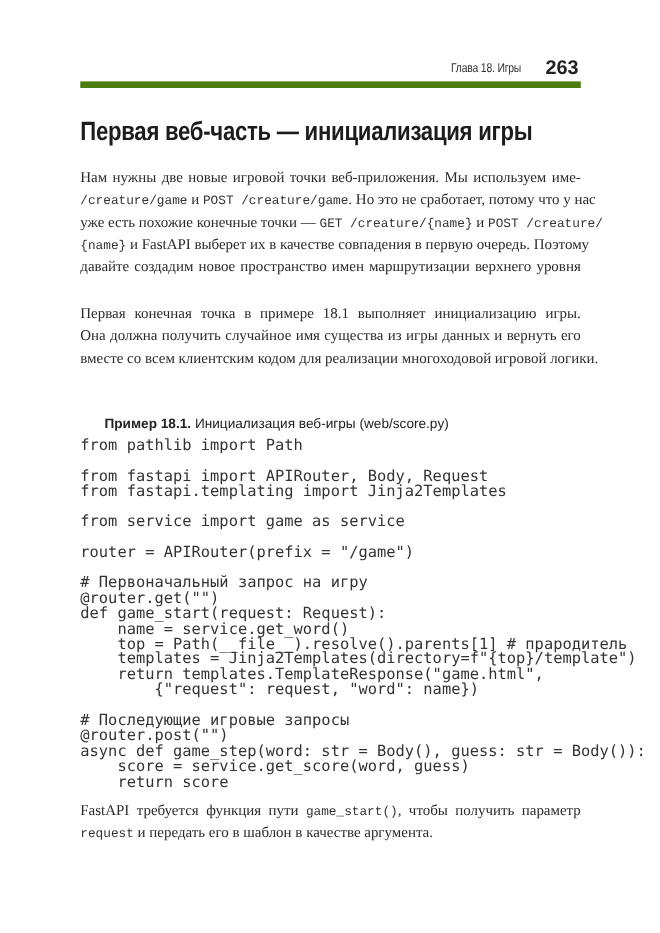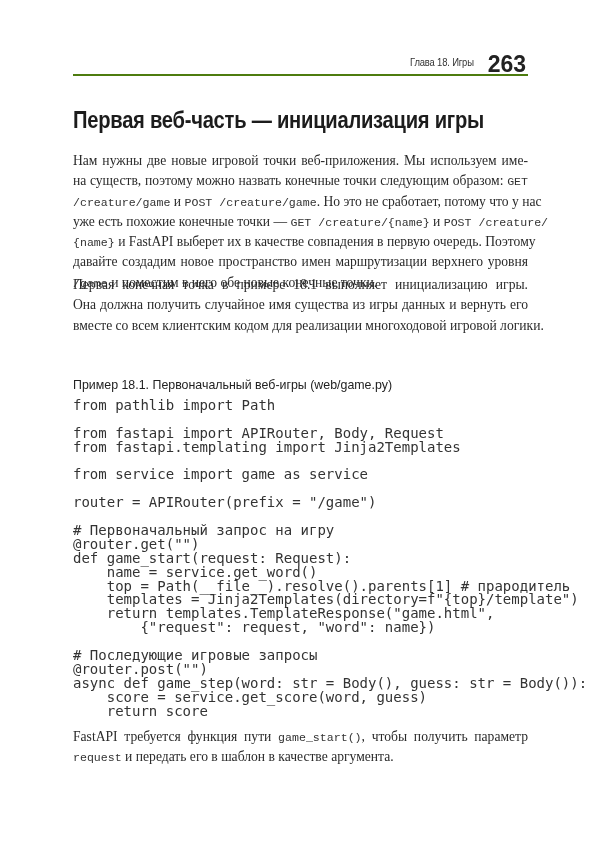--- a/index.html
+++ b/index.html
@@ -19,38 +19,38 @@
       left: 73px;
       top: 0;
       width: 455px;
     }
     .running-header {
       position: absolute;
       left: 0;
       top: 50px;
       width: 455px;
       height: 24px;
-      border-bottom: 2px solid #4d7c0f;
+      border-bottom: 6px solid #4d7c0f;
       font-family: "Liberation Sans", sans-serif;
     }
     .running-header .chapter {
       position: absolute;
       right: 54px;
       top: 6px;
       font-size: 11.5px;
       color: #333;
       transform: scaleX(0.82);
       transform-origin: right center;
       letter-spacing: -0.2px;
     }
     .running-header .page-num {
       position: absolute;
       right: 2px;
       top: 1px;
-      font-size: 23px;
+      font-size: 18px;
       font-weight: bold;
       color: #222;
     }
     .section-title {
       position: absolute;
       left: 0;
       top: 106px;
       width: 470px;
       font-family: "Liberation Sans", sans-serif;
       font-weight: bold;
@@ -91,21 +91,22 @@
     .listing-caption {
       position: absolute;
       left: 0;
       top: 378px;
       font-family: "Liberation Sans", sans-serif;
       font-size: 12.4px;
       color: #222;
       white-space: nowrap;
     }
     .listing-caption .label {
-      font-weight: normal;
+      font-weight: bold;
+      margin-left: 22px;
     }
     .code-block {
       position: absolute;
       left: 0;
       top: 399px;
       width: 455px;
       font-family: "DejaVu Sans Mono", monospace;
       font-size: 14px;
       line-height: 13.9px;
       color: #333;
@@ -123,36 +124,34 @@
 
   <div class="running-header">
     <span class="chapter">Глава 18. Игры</span>
     <span class="page-num">263</span>
   </div>
 
   <h1 class="section-title" style="margin:0;">Первая веб-часть — инициализация игры</h1>
 
   <div class="para" id="p1">
       <span class="line"><span>Нам нужны две новые игровой точки веб-приложения. Мы используем име-</span></span>
-      <span class="line"><span>на существ, поэтому можно назвать конечные точки следующим образом: </span><span class="code">GET</span></span>
       <span class="line"><span class="code">/creature/game</span><span> и </span><span class="code">POST /creature/game</span><span>. Но это не сработает, потому что у нас</span></span>
       <span class="line"><span>уже есть похожие конечные точки — </span><span class="code">GET /creature/{name}</span><span> и </span><span class="code">POST /creature/</span></span>
       <span class="line"><span class="code">{name}</span><span> и FastAPI выберет их в качестве совпадения в первую очередь. Поэтому</span></span>
       <span class="line"><span>давайте создадим новое пространство имен маршрутизации верхнего уровня</span></span>
-      <span class="line last"><span class="code">/game</span><span> и поместим в него обе новые конечные точки.</span></span>
     </div>
   <div class="para" id="p2">
       <span class="line"><span>Первая конечная точка в примере 18.1 выполняет инициализацию игры.</span></span>
       <span class="line"><span>Она должна получить случайное имя существа из игры данных и вернуть его</span></span>
       <span class="line"><span>вместе со всем клиентским кодом для реализации многоходовой игровой логики.</span></span>
     </div>
 
   <div class="listing-caption">
     <span class="label">Пример 18.1.</span>
-    <span>Первоначальный веб-игры (web/game.py)</span>
+    <span>Инициализация веб-игры (web/score.py)</span>
   </div>
 
   <div class="code-block" id="code"><span class="cl">from pathlib import Path</span><span class="cl"></span><span class="cl">from fastapi import APIRouter, Body, Request</span><span class="cl">from fastapi.templating import Jinja2Templates</span><span class="cl"></span><span class="cl">from service import game as service</span><span class="cl"></span><span class="cl">router = APIRouter(prefix = "/game")</span><span class="cl"></span><span class="cl"># Первоначальный запрос на игру</span><span class="cl">@router.get("")</span><span class="cl">def game_start(request: Request):</span><span class="cl">    name = service.get_word()</span><span class="cl">    top = Path(__file__).resolve().parents[1] # прародитель</span><span class="cl">    templates = Jinja2Templates(directory=f"{top}/template")</span><span class="cl">    return templates.TemplateResponse("game.html",</span><span class="cl">        {"request": request, "word": name})</span><span class="cl"></span><span class="cl"># Последующие игровые запросы</span><span class="cl">@router.post("")</span><span class="cl">async def game_step(word: str = Body(), guess: str = Body()):</span><span class="cl">    score = service.get_score(word, guess)</span><span class="cl">    return score</span></div>
 
   <div class="para" id="p3">
       <span class="line"><span>FastAPI требуется функция пути </span><span class="code">game_start()</span><span>, чтобы получить параметр</span></span>
       <span class="line last"><span class="code">request</span><span> и передать его в шаблон в качестве аргумента.</span></span>
     </div>
 
 </div>

